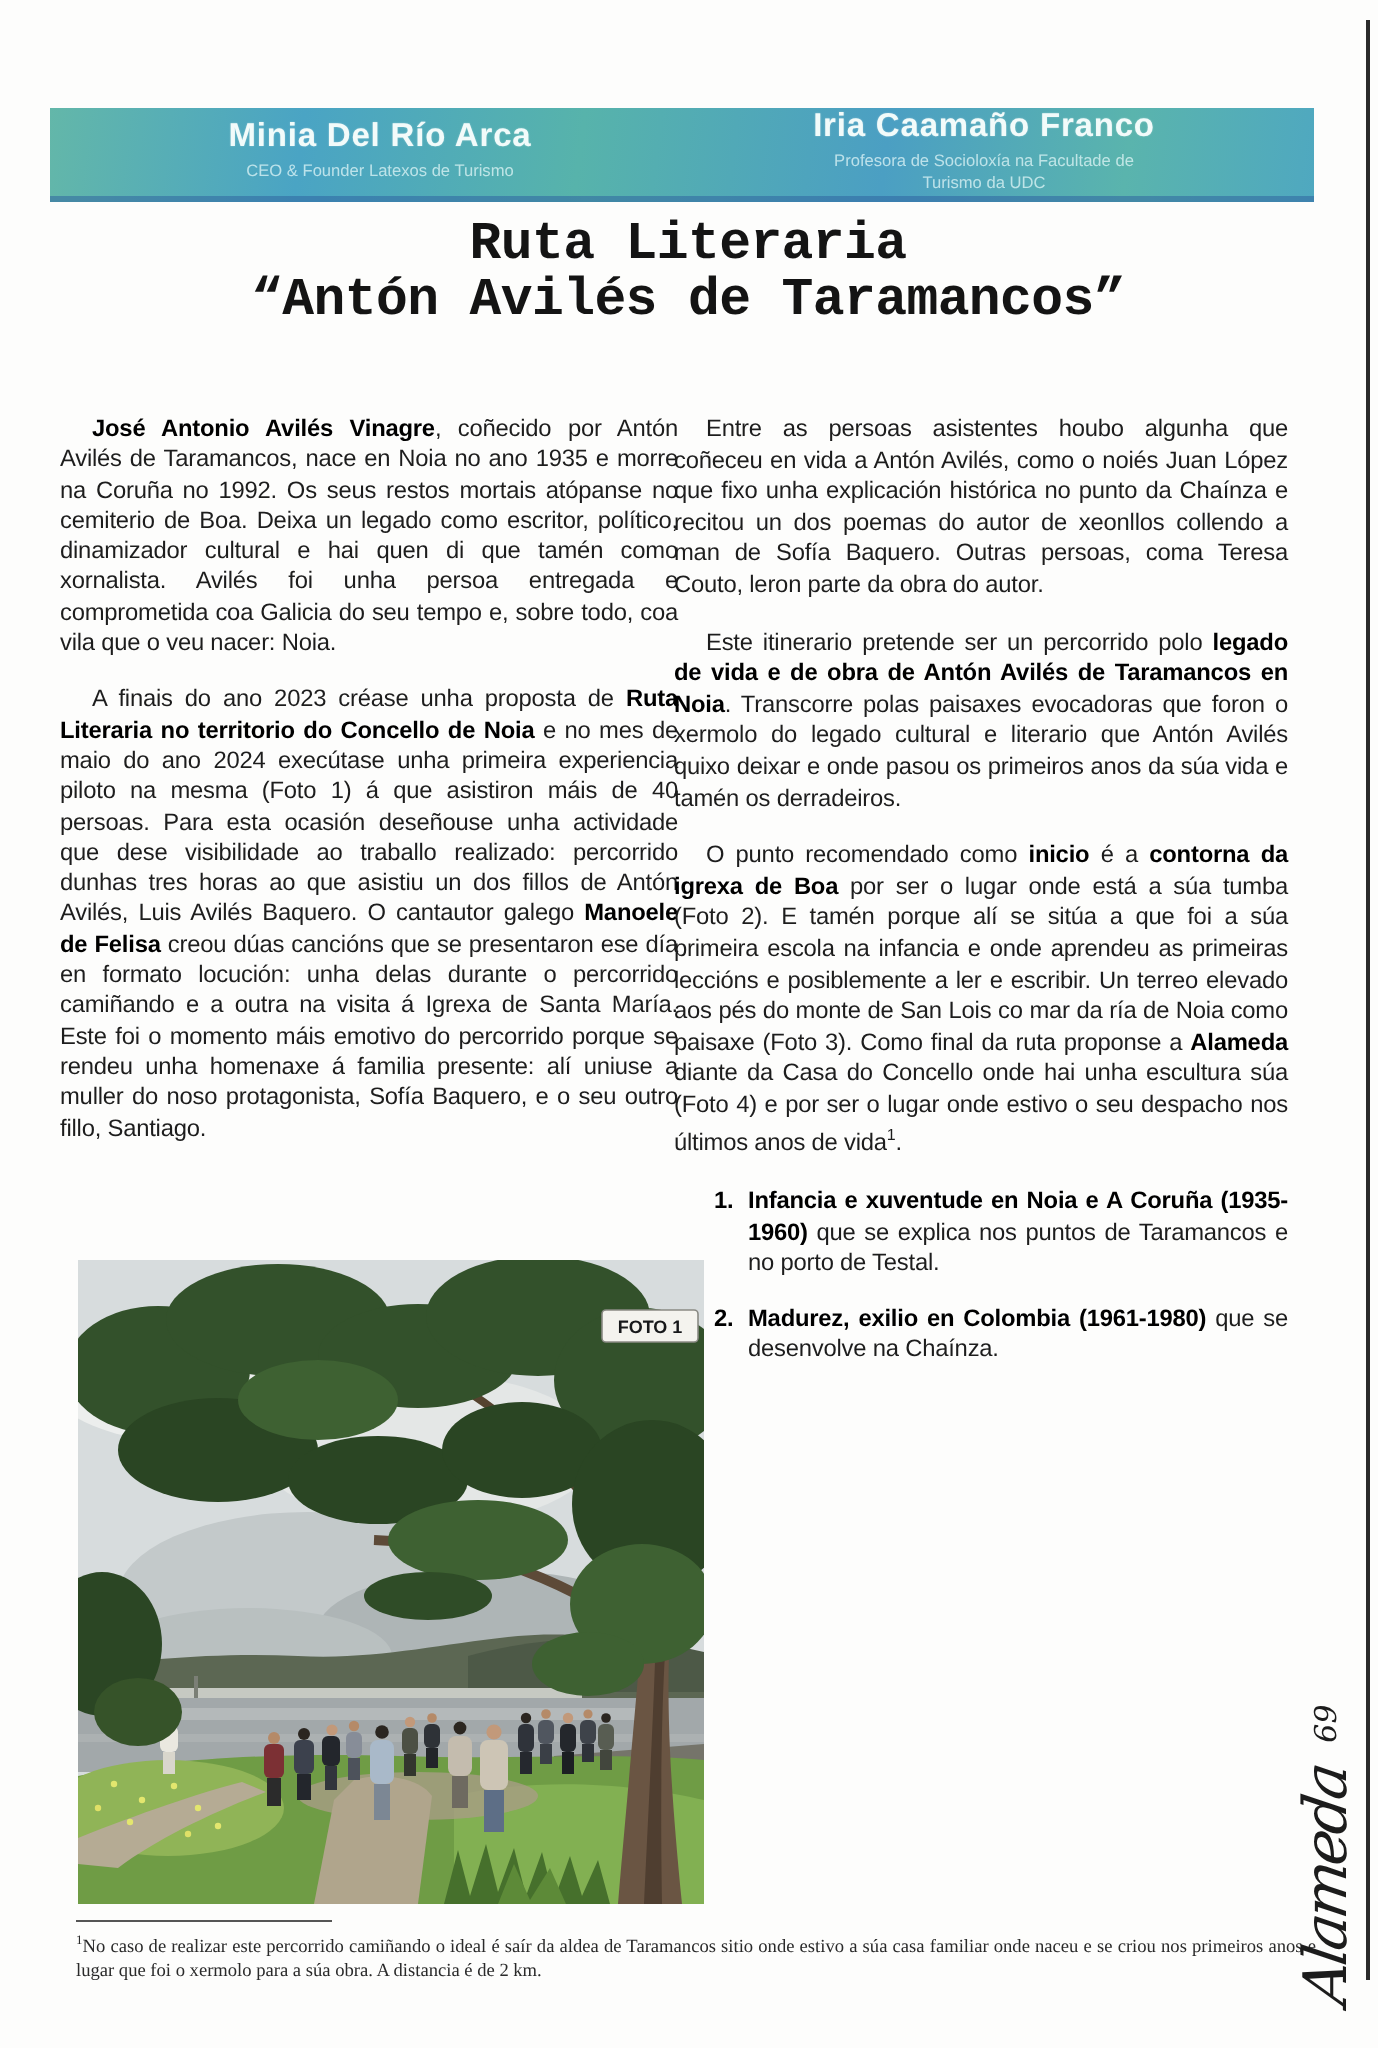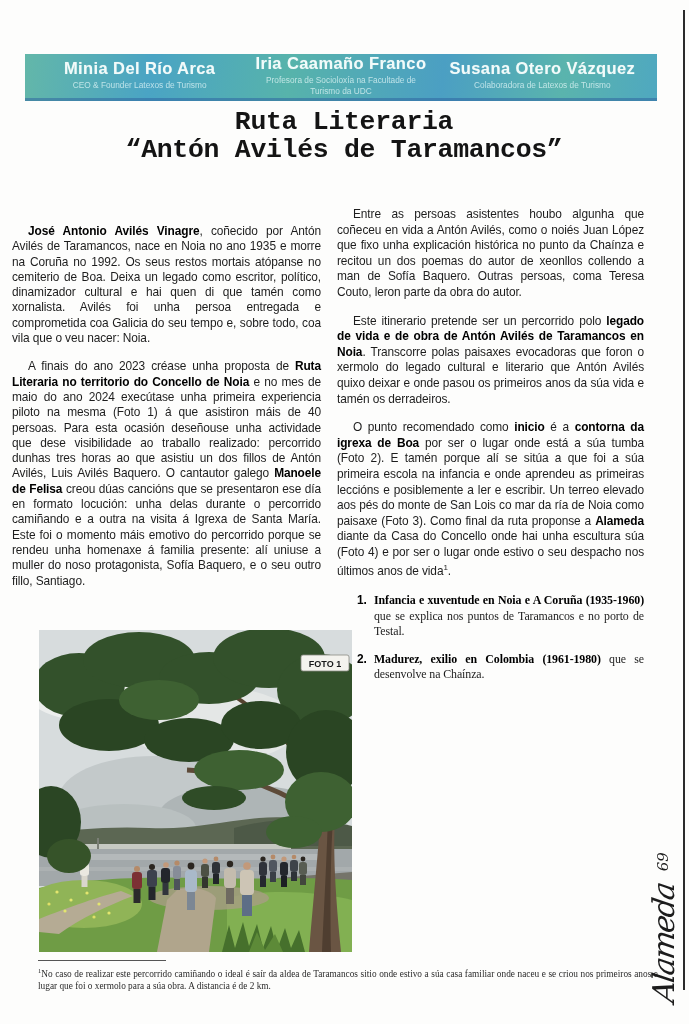--- a/index.html
+++ b/index.html
@@ -21,26 +21,26 @@
   
   .title-block{position:absolute;left:14px;top:108px;width:660px;text-align:center;
       color:#141414;font-weight:bold;font-size:26.5px;line-height:28px;letter-spacing:-0.3px;font-family:Liberation Mono, monospace;}
 
   
   .col{position:absolute;top:207px;font-size:11.9px;line-height:15.3px;text-align:justify;
       color:#1d1d1d;letter-spacing:-0.1px;}
   .col p{margin:0 0 13px 0;text-indent:16px;}
   .col b{color:#000;}
   .col sup{font-size:8px;}
-  .col-left{left:12px;width:309px;margin-top:17px;}
+  .col-left{left:30px;width:309px;}
   .col-right{left:337px;width:307px;line-height:15.6px;}
   .rlist{margin-top:2px;}
   .rlist .item{display:flex;margin:0 0 12px 20px;}
   .rlist .num{flex:none;width:17px;font-weight:bold;color:#000;}
-  .rlist .itext{text-align:justify;font-family:Liberation Serif, serif;}
+  .rlist .itext{text-align:justify;}
 
   
   .photo{position:absolute;left:39px;top:630px;width:302px;height:322px;}
   .photo svg{display:block;font-family:"Liberation Sans",sans-serif;}
 
   
   .footnote{position:absolute;left:38px;top:960px;width:620px;
       font-family:"Liberation Serif",serif;font-size:9.3px;line-height:11.6px;color:#2a2a2a;
       text-align:justify;}
   .footnote-rule{width:128px;height:1px;background:#555;margin-bottom:4px;}
@@ -62,24 +62,20 @@
   <div class="scan-line"></div>
 
   <div class="author-band">
     <div class="author">
       <div class="author-name">Minia Del Río Arca</div>
       <div class="author-role">CEO &amp; Founder Latexos de Turismo</div>
     </div>
     <div class="author">
       <div class="author-name">Iria Caamaño Franco</div>
       <div class="author-role">Profesora de Socioloxía na Facultade de Turismo da UDC</div>
-    </div>
-    <div class="author">
-      <div class="author-name">Susana Otero Vázquez</div>
-      <div class="author-role">Colaboradora de Latexos de Turismo</div>
     </div>
   </div>
 
   <div class="title-block">
     <div>Ruta Literaria</div>
     <div>“Antón Avilés de Taramancos”</div>
   </div>
 
   <div class="col col-left">
     <p><b>José Antonio Avilés Vinagre</b><span>, coñecido por Antón Avilés de Taramancos, nace en Noia no ano 1935 e morre na Coruña no 1992. Os seus restos mortais atópanse no cemiterio de Boa. Deixa un legado como escritor, político, dinamizador cultural e hai quen di que tamén como xornalista. Avilés foi unha persoa entregada e comprometida coa Galicia do seu tempo e, sobre todo, coa vila que o veu nacer: Noia.</span></p>

